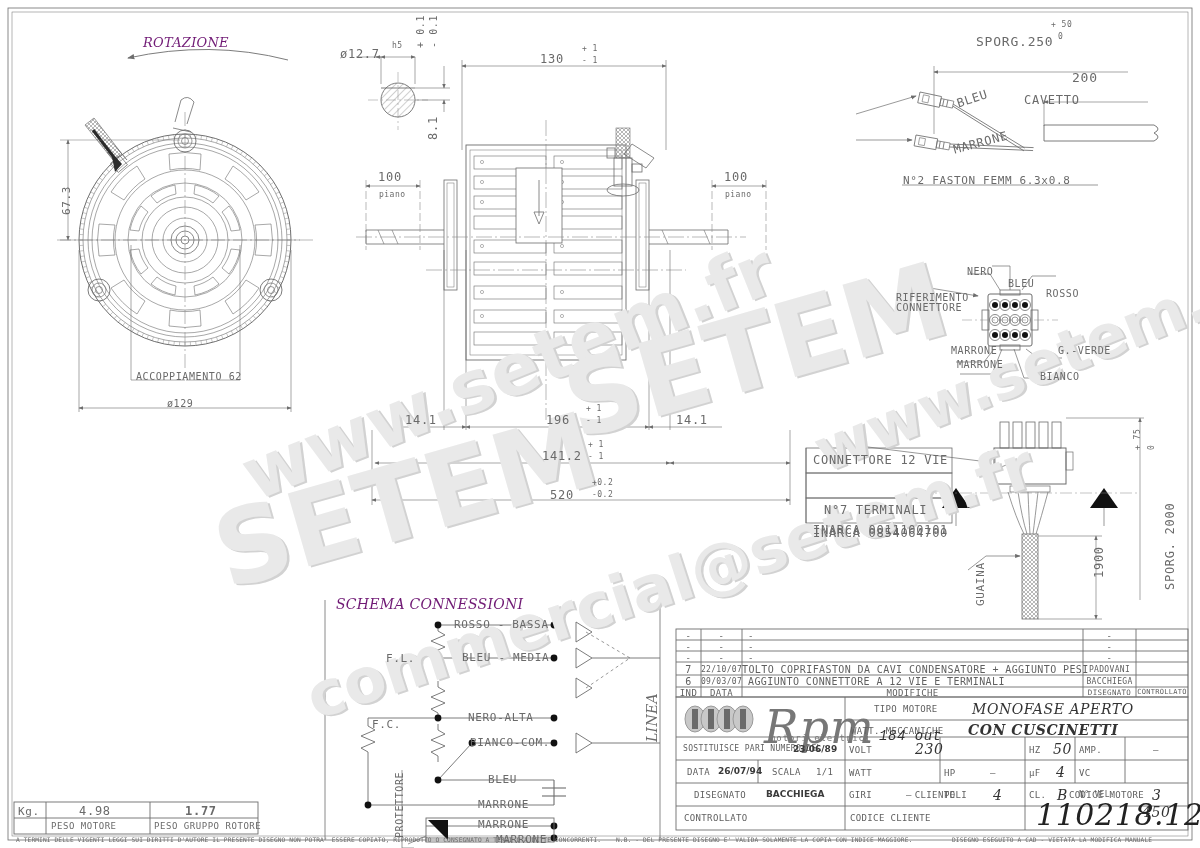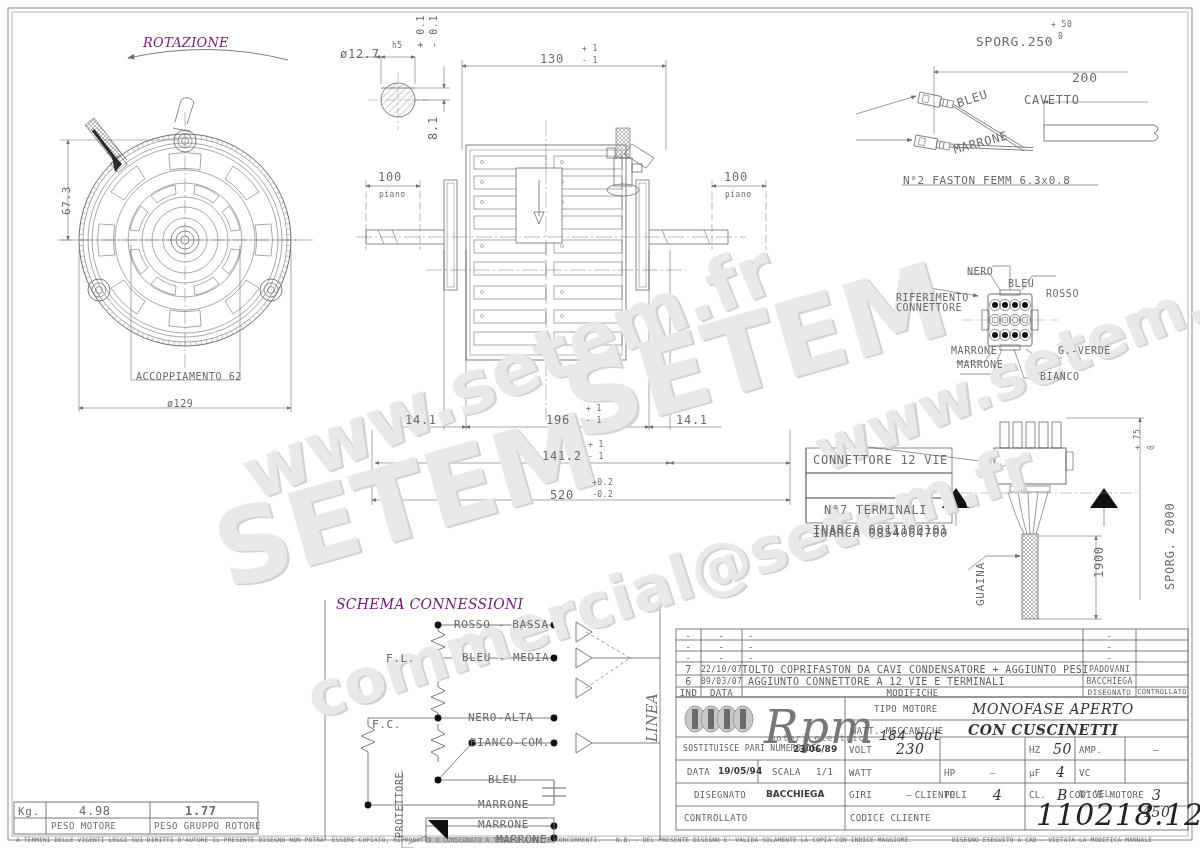--- a/index.html
+++ b/index.html
@@ -696,38 +696,38 @@
         </g>
       </svg>
     </div>
     <div class="t it" style="left:764px;top:700px;font-size:46px;color:#777;">Rpm</div>
     <div class="t" style="left:770px;top:733px;font-size:9px;color:#777;letter-spacing:.1em;">motori elettrici</div>
 
     <div class="cell" style="left:683px;top:744px;font-size:8px;">SOSTITUISCE PARI NUMERO DEL</div>
     <div class="cell cval-s" style="left:793px;top:744px;font-weight:bold;">23/06/89</div>
 
     <div class="cell" style="left:687px;top:767px;">DATA</div>
-    <div class="cell cval-s" style="left:718px;top:766px;font-weight:bold;">19/05/94</div>
+    <div class="cell cval-s" style="left:718px;top:766px;font-weight:bold;">26/07/94</div>
     <div class="cell" style="left:772px;top:767px;">SCALA</div>
     <div class="cell" style="left:816px;top:767px;">1/1</div>
 
     <div class="cell" style="left:694px;top:790px;">DISEGNATO</div>
     <div class="cell cval-s" style="left:766px;top:789px;font-weight:bold;">BACCHIEGA</div>
 
     <div class="cell" style="left:684px;top:813px;">CONTROLLATO</div>
     <div class="cell cval-s" style="left:770px;top:813px;"></div>
 
     <div class="cell" style="left:874px;top:704px;">TIPO MOTORE</div>
     <div class="cell cval" style="left:972px;top:701px;">MONOFASE APERTO</div>
 
     <div class="cell" style="left:851px;top:726px;">WATT. MECCANICHE</div>
     <div class="cell cval" style="left:968px;top:722px;font-weight:bold;">CON CUSCINETTI</div>
 
     <div class="cell" style="left:849px;top:745px;">VOLT</div>
-    <div class="cell cval" style="left:896px;top:741px;">230</div>
+    <div class="cell cval" style="left:915px;top:741px;">230</div>
     <div class="cell" style="left:1029px;top:745px;">HZ</div>
     <div class="cell cval" style="left:1053px;top:741px;">50</div>
     <div class="cell" style="left:1079px;top:745px;">AMP.</div>
     <div class="cell ctr" style="left:1125px;top:745px;width:62px;">—</div>
 
     <div class="cell" style="left:849px;top:768px;">WATT</div>
     <div class="cell cval" style="left:879px;top:728px;font-family:Liberation Mono, monospace;">184 out</div>
     <div class="cell" style="left:944px;top:768px;">HP</div>
     <div class="cell ctr" style="left:963px;top:768px;width:60px;">—</div>
     <div class="cell" style="left:1029px;top:768px;">µF</div>

